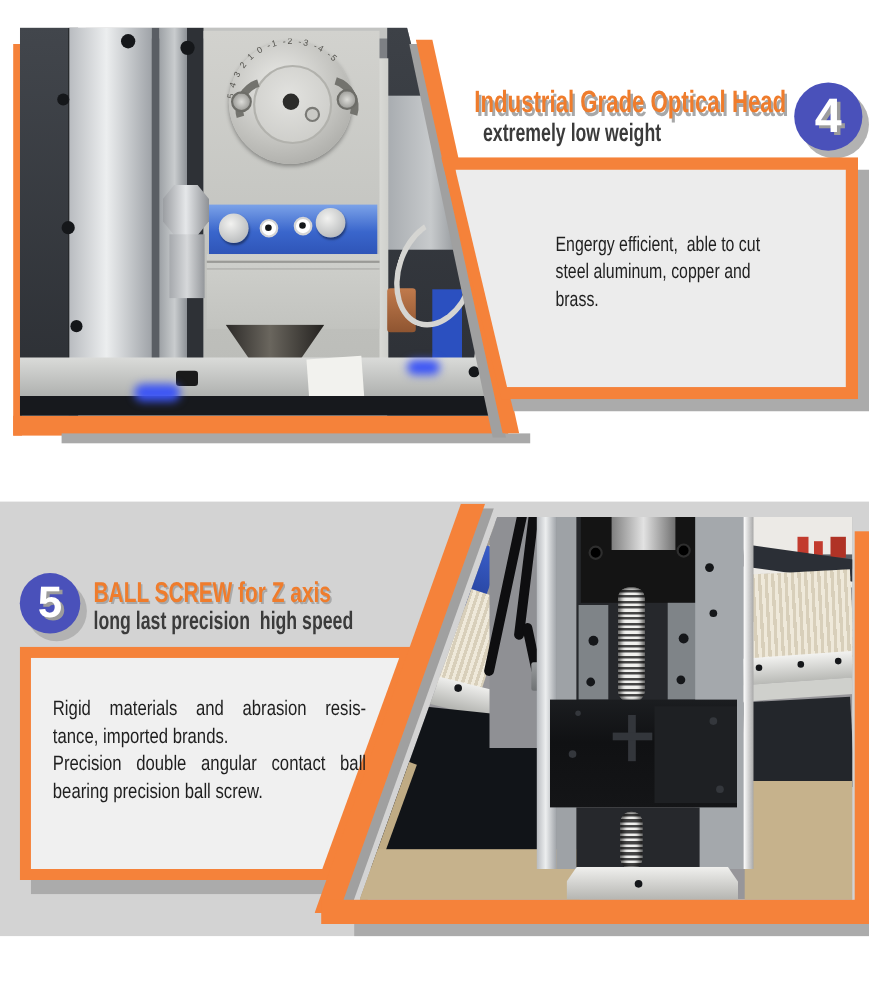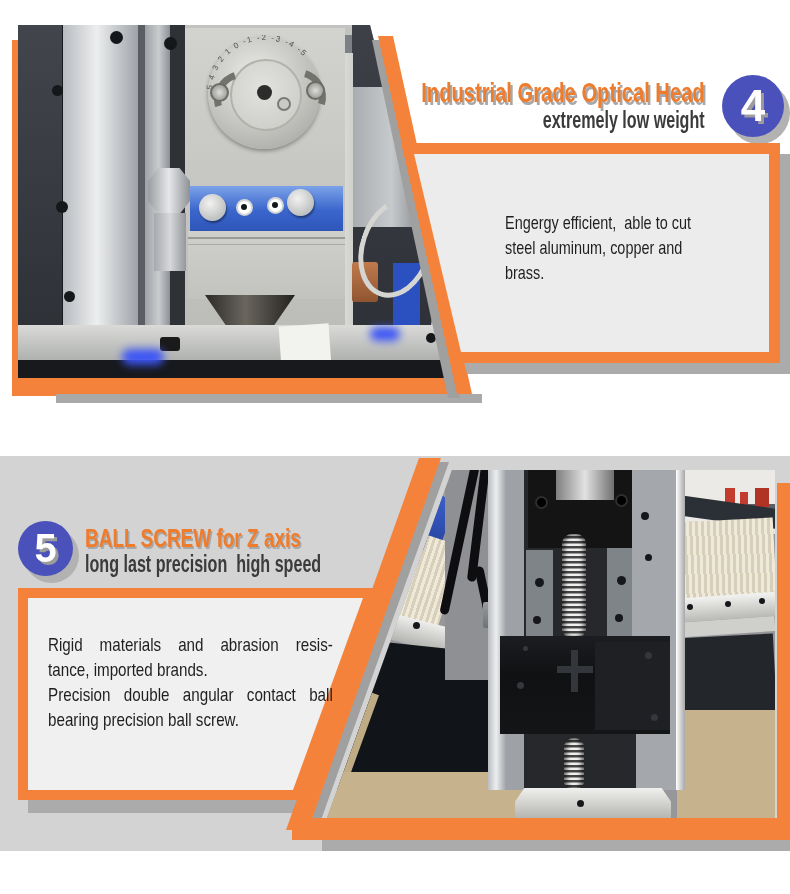--- a/index.html
+++ b/index.html
@@ -111,21 +111,21 @@
       <span class="dot" style="left:282px;top:318px;width:9px;height:9px;"></span>
       <div class="abs" style="left:262px;top:300px;width:50px;height:42px;background:#f2f2ee;transform:rotate(-4deg);"></div>
       <div class="abs" style="left:0;top:335px;width:440px;height:18px;background:#17191d;"></div>
       <div class="abs" style="left:104px;top:324px;width:42px;height:16px;background:#3c55f5;filter:blur(4px);border-radius:8px;"></div>
       <div class="abs" style="left:352px;top:302px;width:30px;height:14px;background:#3c55f5;filter:blur(4px);border-radius:8px;"></div>
     </div>
 
     <div class="layer" style="clip-path:polygon(372px 40px,384px 40px,460px 398px,448px 398px);background:#A0A0A0;"></div>
     <div class="layer" style="clip-path:polygon(378px 36px,393px 36px,472px 394px,457px 394px);background:#F5823A;"></div>
 
-    <div class="abs" style="right:85px;top:78px;text-align:right;">
+    <div class="abs" style="right:75px;top:78px;text-align:left;">
       <div class="hl-title" style="font-size:28px;line-height:29px;transform:scaleX(.72);transform-origin:100% 50%;">Industrial Grade Optical Head</div>
       <div class="hl-sub" style="font-size:23px;line-height:26px;transform:scaleX(.7);transform-origin:100% 50%;">extremely low weight</div>
     </div>
 
     <div class="badge" style="left:722px;top:75px;width:62px;height:62px;font-size:44px;">
       <span>4</span>
     </div>
 
     <div class="layer" style="clip-path:polygon(411px 154px,790px 154px,790px 374px,467px 374px);background:#ABABAB;"></div>
     <div class="layer" style="clip-path:polygon(401px 143px,780px 143px,780px 363px,456px 363px);background:#F5823A;"></div>

